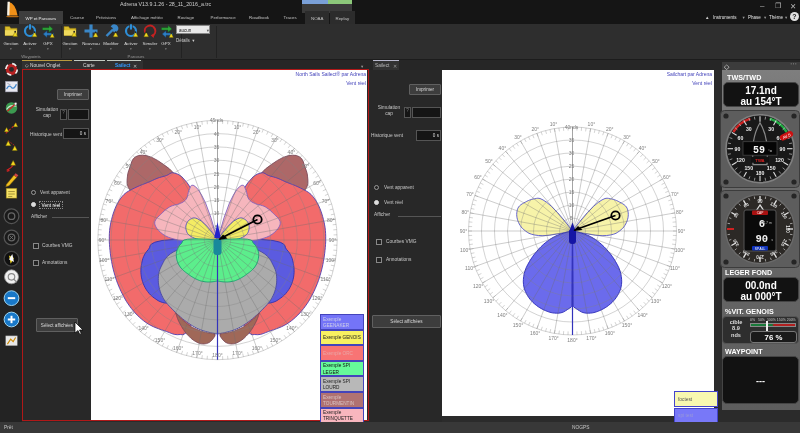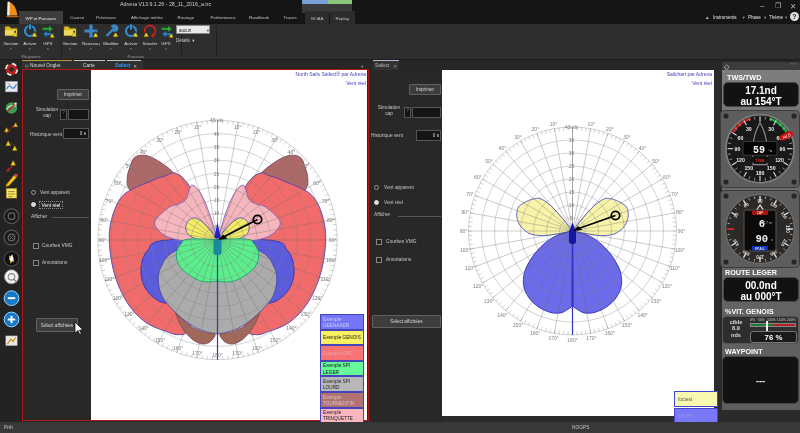--- a/index.html
+++ b/index.html
@@ -924,21 +924,21 @@
     <rect x="24" y="20" width="32" height="41" rx="2" fill="#0a0a0a" stroke="#555" stroke-width="1"></rect>
     <rect x="32" y="20.5" width="16" height="4.5" rx="1" fill="#aa1111"></rect>
     <text x="40" y="24" font-size="3.2" fill="#fff" text-anchor="middle">CAP</text>
     <rect x="32" y="56" width="16" height="4.5" rx="1" fill="#1133bb"></rect>
     <text x="40" y="59.5" font-size="3.2" fill="#fff" text-anchor="middle">SP.ALL</text>
     <text x="45" y="36.5" font-size="10.5" font-weight="bold" fill="#f2f2f2" text-anchor="end" font-family="Liberation Mono, monospace">6</text>
     <text x="52" y="34" font-size="3.6" fill="#bbb" text-anchor="end">4.7 m</text>
     <text x="48" y="52" font-size="10.5" font-weight="bold" fill="#f2f2f2" text-anchor="end" font-family="Liberation Mono, monospace">90</text>
     <text x="53" y="51" font-size="3.6" fill="#bbb" text-anchor="end">s</text>
   </svg>
-<div class="ghdr" style="left:725px;top:268px">ROUTE LEGER</div>
+<div class="ghdr" style="left:725px;top:268px">LEGER FOND</div>
 <div class="vbox" style="left:723px;top:277px;width:76px;height:25px;font-size:10px;line-height:11px;padding-top:2px">00.0nd<br>au 000°T</div>
 <div class="ghdr" style="left:725px;top:307px">%VIT. GENOIS</div>
 <div class="abs" style="left:722px;top:316px;width:77px;height:28px;background:#2e2e2e;border-radius:4px;border:1px solid #555"></div>
 <div class="abs" style="left:724px;top:319px;width:24px;text-align:center;color:#ddd;font-weight:bold;font-size:5.6px;line-height:6.4px">cible<br>8.9<br>nds</div>
 <div class="abs" style="left:750px;top:318px;width:47px;color:#ccc;font-size:3.5px">0%&nbsp;&nbsp;&nbsp;50%&nbsp;&nbsp;100%&nbsp;150%&nbsp;200%</div>
 <div class="abs" style="left:750px;top:323px;width:46px;height:4px;background:linear-gradient(90deg,#1a7a3a 0,#1a7a3a 48%,#b02020 52%,#b02020 100%);border:1px solid #888"></div>
 <div class="abs" style="left:766px;top:321px;width:2px;height:10px;background:#f0f0f0"></div>
 <div class="abs" style="left:750px;top:331px;width:47px;height:12px;background:#1a1a1a;border:1px solid #777;border-radius:3px;color:#fff;font-weight:bold;font-size:7.8px;text-align:center;line-height:11px">76 %</div>
 <div class="ghdr" style="left:725px;top:347px">WAYPOINT</div>
 <div class="vbox" style="left:722px;top:356px;width:77px;height:48px;font-size:9px;line-height:48px">---</div>

